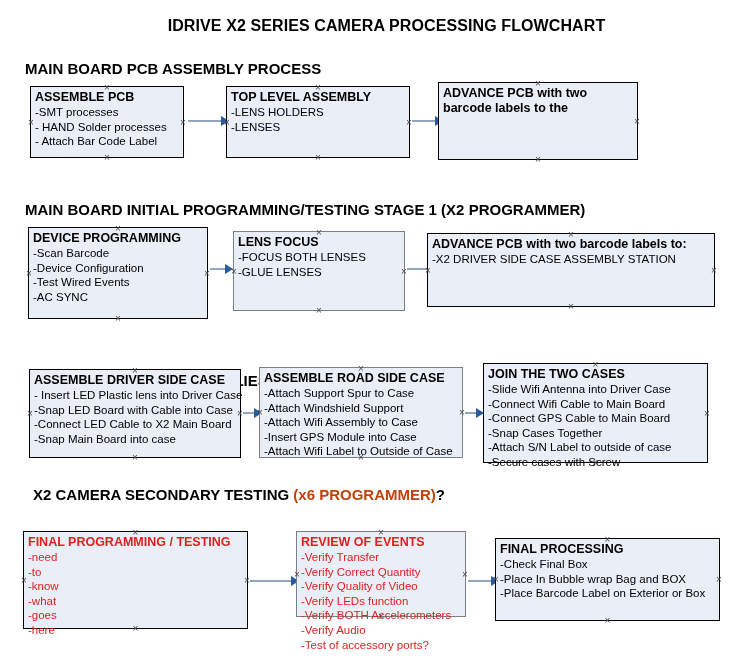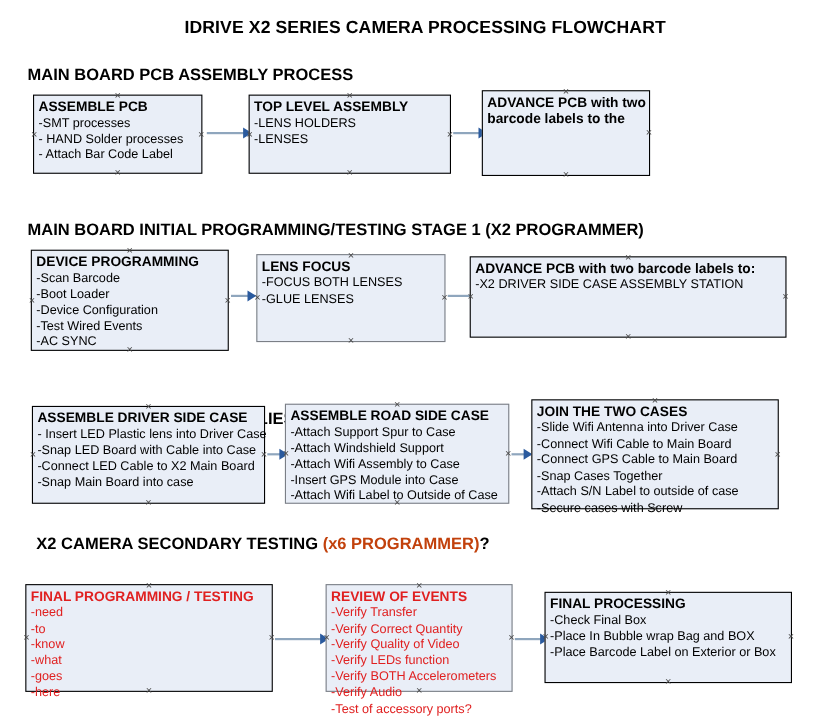--- a/index.html
+++ b/index.html
@@ -143,37 +143,36 @@
       <div class="bline">-LENSES</div>
     </div>
     <span class="hx" style="left:50%; top:0;"></span>
     <span class="hx" style="left:50%; top:100%;"></span>
     <span class="hx" style="left:0; top:50%;"></span>
     <span class="hx" style="left:100%; top:50%;"></span>
   </div>
 
   <div class="conn" style="left:412px; top:120px; width:30px;"></div>
 
-  <div class="fbox" style="left:438px; top:82px; width:153px; height:78px;">
+  <div class="fbox" style="left:438px; top:82px; width:200px; height:78px;">
     <div class="binner">
       <div class="btitle">ADVANCE PCB with two</div>
       <div class="btitle">barcode labels to the</div>
     </div>
     <span class="hx" style="left:50%; top:0;"></span>
     <span class="hx" style="left:50%; top:100%;"></span>
     <span class="hx" style="left:100%; top:50%;"></span>
   </div>
 
   <div class="section-head" style="left:25px; top:201px;">MAIN BOARD INITIAL PROGRAMMING/TESTING STAGE 1 (X2 PROGRAMMER)</div>
 
   <div class="fbox" style="left:28px; top:227px; width:180px; height:92px;">
     <div class="binner">
       <div class="btitle">DEVICE PROGRAMMING</div>
       <div class="bline">-Scan Barcode</div>
-      <div class="bline">-Boot Loader</div>
       <div class="bline">-Device Configuration</div>
       <div class="bline">-Test Wired Events</div>
       <div class="bline">-AC SYNC</div>
     </div>
     <span class="hx" style="left:50%; top:0;"></span>
     <span class="hx" style="left:50%; top:100%;"></span>
     <span class="hx" style="left:0; top:50%;"></span>
     <span class="hx" style="left:100%; top:50%;"></span>
   </div>
 
@@ -269,21 +268,21 @@
       <div class="bline red">-here</div>
     </div>
     <span class="hx" style="left:50%; top:0;"></span>
     <span class="hx" style="left:50%; top:100%;"></span>
     <span class="hx" style="left:0; top:50%;"></span>
     <span class="hx" style="left:100%; top:50%;"></span>
   </div>
 
   <div class="conn" style="left:250px; top:580px; width:48px;"></div>
 
-  <div class="fbox gray-border overflow" style="left:296px; top:531px; width:170px; height:98px;">
+  <div class="fbox gray-border overflow" style="left:296px; top:531px; width:170px; height:86px;">
     <div class="binner">
       <div class="btitle red">REVIEW OF EVENTS</div>
       <div class="bline red">-Verify Transfer</div>
       <div class="bline red">-Verify Correct Quantity</div>
       <div class="bline red">-Verify Quality of Video</div>
       <div class="bline red">-Verify LEDs function</div>
       <div class="bline red">-Verify BOTH Accelerometers</div>
       <div class="bline red">-Verify Audio</div>
       <div class="bline red">-Test of accessory ports?</div>
     </div>

